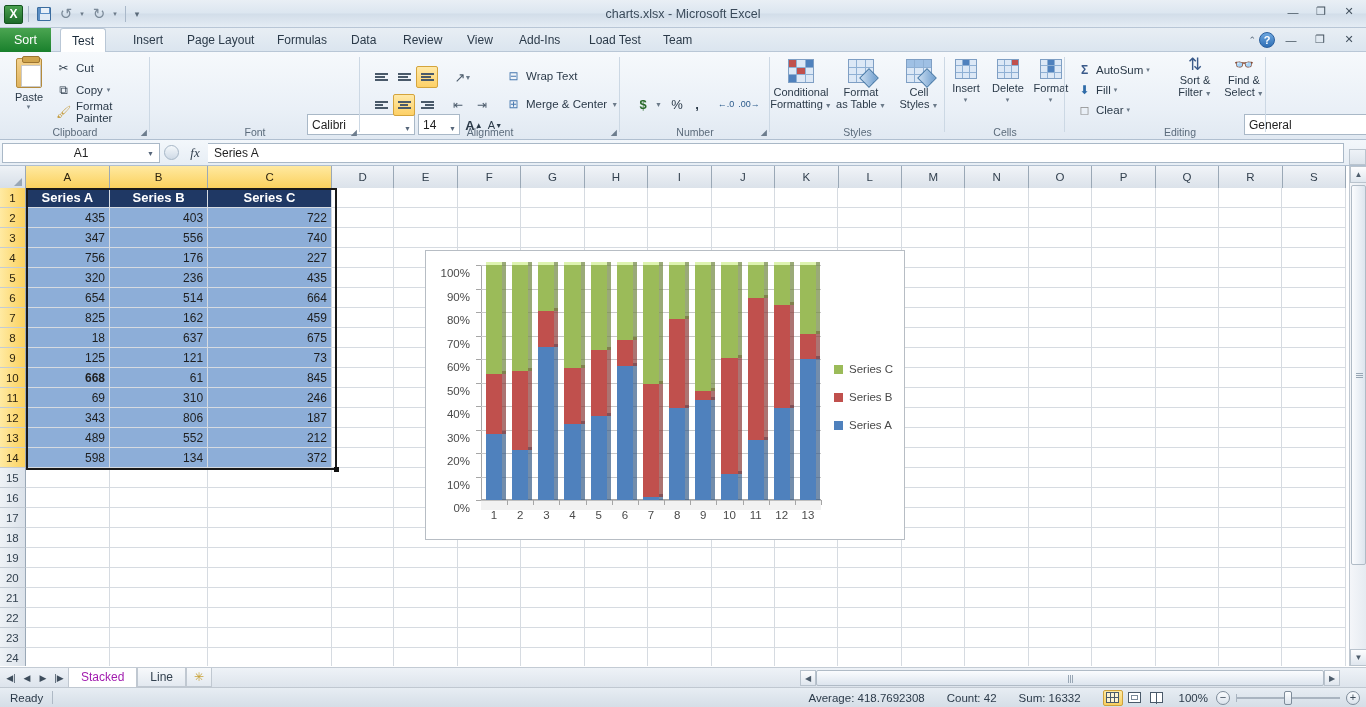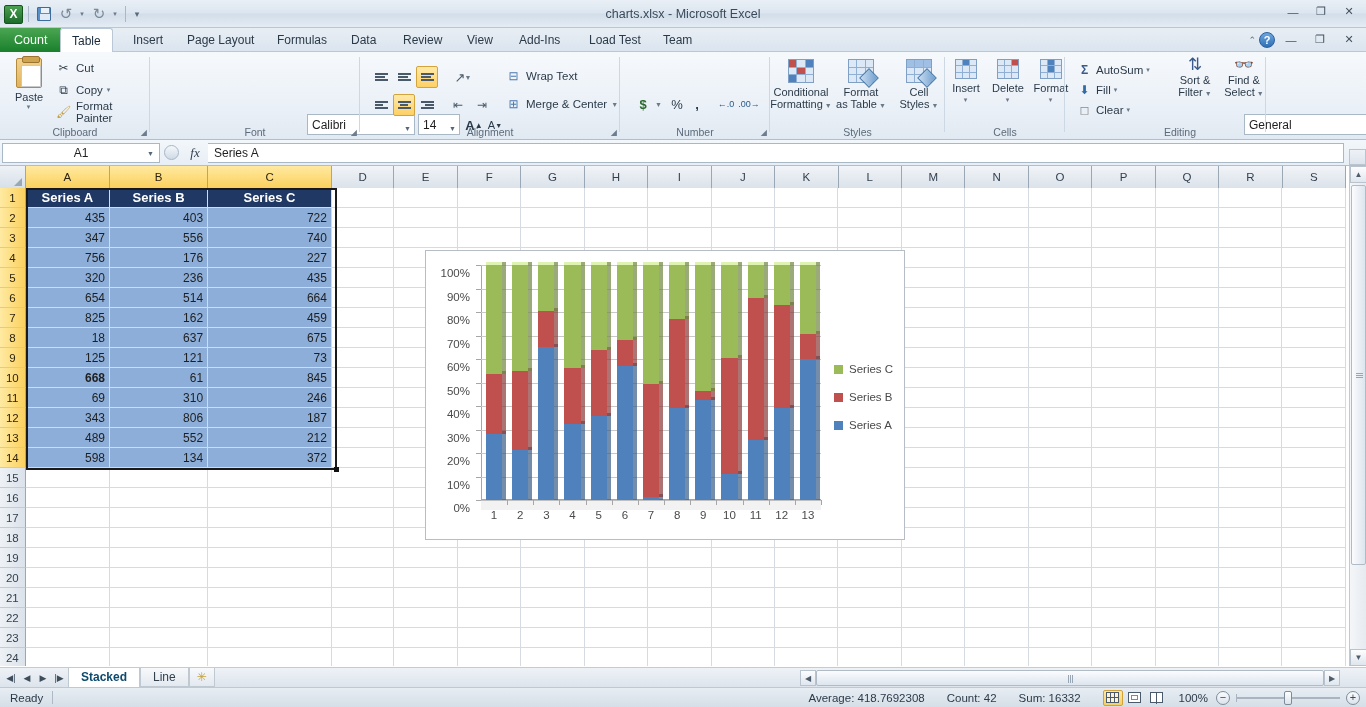--- a/index.html
+++ b/index.html
@@ -263,21 +263,21 @@
   .tabnav { position:absolute; left:3px; top:2px; display:flex; gap:0px; }
   .tabnav div { width:16px;height:16px;display:flex;align-items:center;justify-content:center;
     font-size:9px;color:#3e4d5c; }
   .sheettabs { position:absolute; left:68px; top:0px; display:flex; height:20px; align-items:flex-start; }
   .stab {
     height:19px; line-height:19px; padding:0 12px; font-size:12px; color:#33414f;
     background:linear-gradient(180deg,#f7f9fb,#e3e9f0);
     border:1px solid #c0c8d1; border-top:none;
     transform:skewX(0deg);
   }
-  .stab.active { background:#fff; font-weight:bold; color:#0c4a6e; height:20px; }
+  .stab.active { background:#fff; font-weight:normal; color:#a21caf; height:20px; }
   .stab.newsheet { padding:0 7px; }
   .hsb { position:absolute; left:790px; top:1px; width:560px; height:18px; display:flex; align-items:center; }
   .hsb-arrow { width:16px;height:16px;display:flex;align-items:center;justify-content:center;font-size:8px;color:#4e5d6c;
     background:linear-gradient(180deg,#fdfdfe,#dfe6ee); border:1px solid #b9c3cd; }
   .hthumb { flex:1; height:16px; background:linear-gradient(180deg,#fbfcfe,#dde5ee);
     border:1px solid #b0bbc6; border-radius:2px; position:relative; }
   .hthumb:after{content:"";position:absolute;top:4px;left:50%;width:5px;height:8px;margin-left:-2px;
     background:repeating-linear-gradient(90deg,#98a6b4 0 1px,transparent 1px 2px);}
   .sizer { width:10px;height:16px; }
 
@@ -343,22 +343,22 @@
     </div>
     <div class="title-text">charts.xlsx  -  Microsoft Excel</div>
     <div class="win-btns">
       <div class="win-btn">—</div>
       <div class="win-btn">❐</div>
       <div class="win-btn close">✕</div>
     </div>
   </div>
 
   <div class="ribbon-tabs">
-    <div class="tab file" style="left:0">Count</div>
-    <div class="tab active" style="left:60px">Table</div>
+    <div class="tab file" style="left:0">Sort</div>
+    <div class="tab active" style="left:60px">Test</div>
     <div class="tab" style="left:122px">Insert</div>
     <div class="tab" style="left:176px">Page Layout</div>
     <div class="tab" style="left:266px">Formulas</div>
     <div class="tab" style="left:340px">Data</div>
     <div class="tab" style="left:392px">Review</div>
     <div class="tab" style="left:456px">View</div>
     <div class="tab" style="left:508px">Add-Ins</div>
     <div class="tab" style="left:578px">Load Test</div>
     <div class="tab" style="left:652px">Team</div>
     <div class="ribbon-right">

